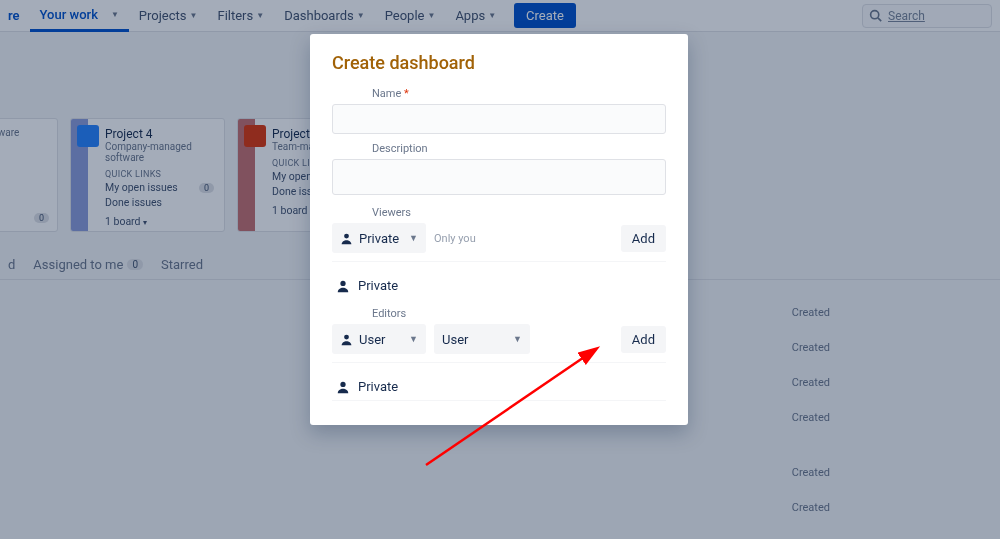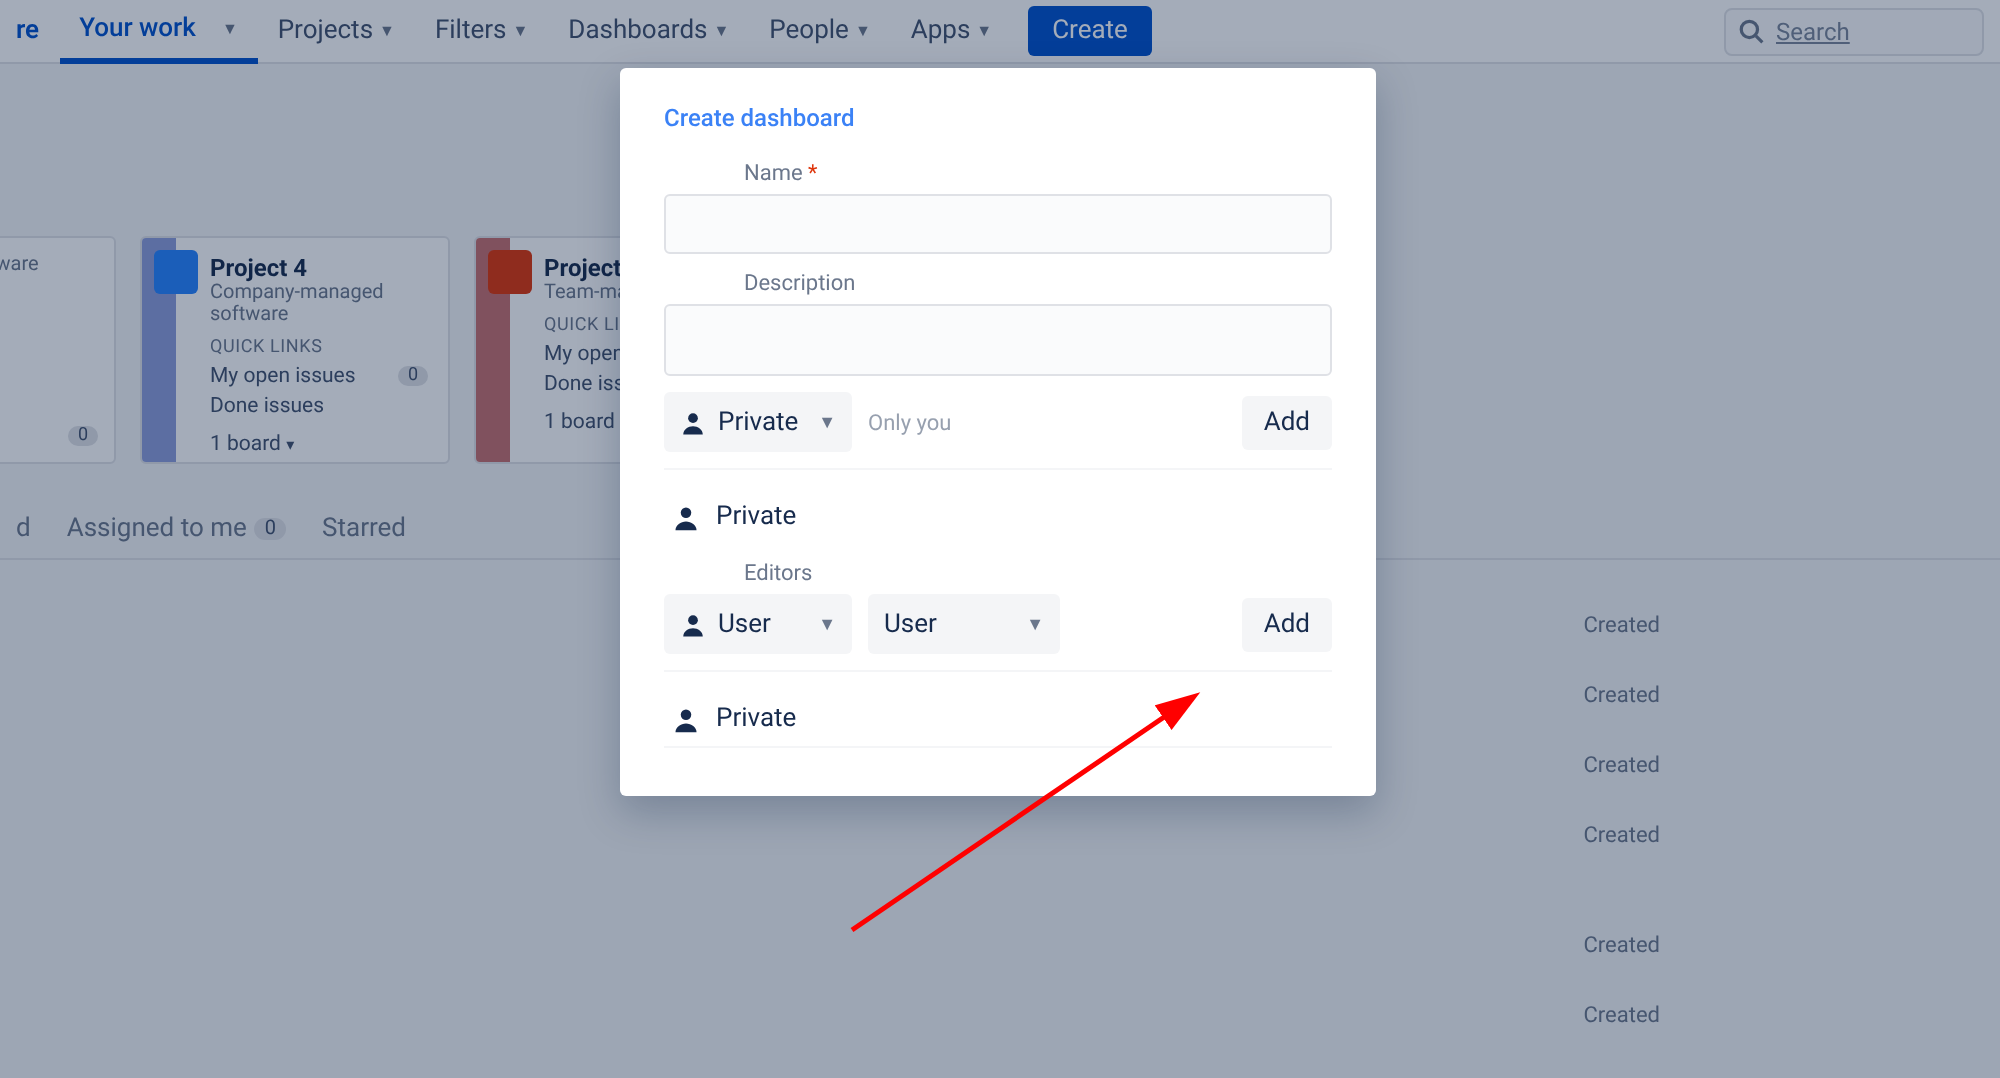--- a/index.html
+++ b/index.html
@@ -102,21 +102,21 @@
     background: #2684ff;
     border-radius: 3px;
   }
   .project-card.stripe-red .icon-sq { background: #DE350B; }
   .project-card .content {
     margin-left: 24px;
   }
   .project-card .title {
     font-size: 12px;
     color: #172b4d;
-    font-weight: 700;
+    font-weight: 400;
   }
   .project-card .sub { font-size: 10px; margin-bottom: 6px; }
   .project-card .ql { font-size: 9px; letter-spacing:.3px; color:#6b778c; margin: 4px 0 2px; }
   .project-card .link-row {
     display:flex; justify-content:space-between; align-items:center;
     font-size: 10.5px; color:#42526e; margin: 2px 0;
   }
   .project-card .cnt {
     background:#dfe1e6; border-radius:8px; padding:0 5px; font-size:9px; color:#42526e;
   }
@@ -176,23 +176,23 @@
     position: absolute;
     left: 310px;
     top: 34px;
     width: 378px;
     background: #fff;
     border-radius: 3px;
     box-shadow: 0 8px 20px rgba(9,30,66,0.25);
     padding: 18px 22px 18px 22px;
   }
   .modal h2 {
-    font-size: 12px;
+    font-size: 18px;
     font-weight: 500;
-    color: #3b82f6;
+    color: #a16207;
     margin-bottom: 14px;
   }
   .modal .field-label {
     font-size: 11px;
     color: #6b778c;
     margin: 8px 0 4px;
     padding-left: 40px;
   }
   .req { color:#DE350B; }
   .modal input[type=text] {
@@ -392,20 +392,21 @@
   <h2>Create dashboard</h2>
 
   <div class="field-label">
     <span>Name</span><span class="req"> *</span>
   </div>
   <input type="text" style="">
 
   <div class="field-label">Description</div>
   <textarea style=""></textarea>
 
+  <div class="field-label">Viewers</div>
   <div class="row">
     <div class="select-box">
       <svg class="person" width="13" height="13" viewBox="0 0 16 16" fill="#172b4d">
           <circle cx="8" cy="5" r="3"></circle>
           <path d="M2 15c0-3 3-5 6-5s6 2 6 5"></path>
         </svg>
       <span class="label">Private</span>
       <span class="chev">▼</span>
     </div>
     <span class="hint-text">Only you</span>

